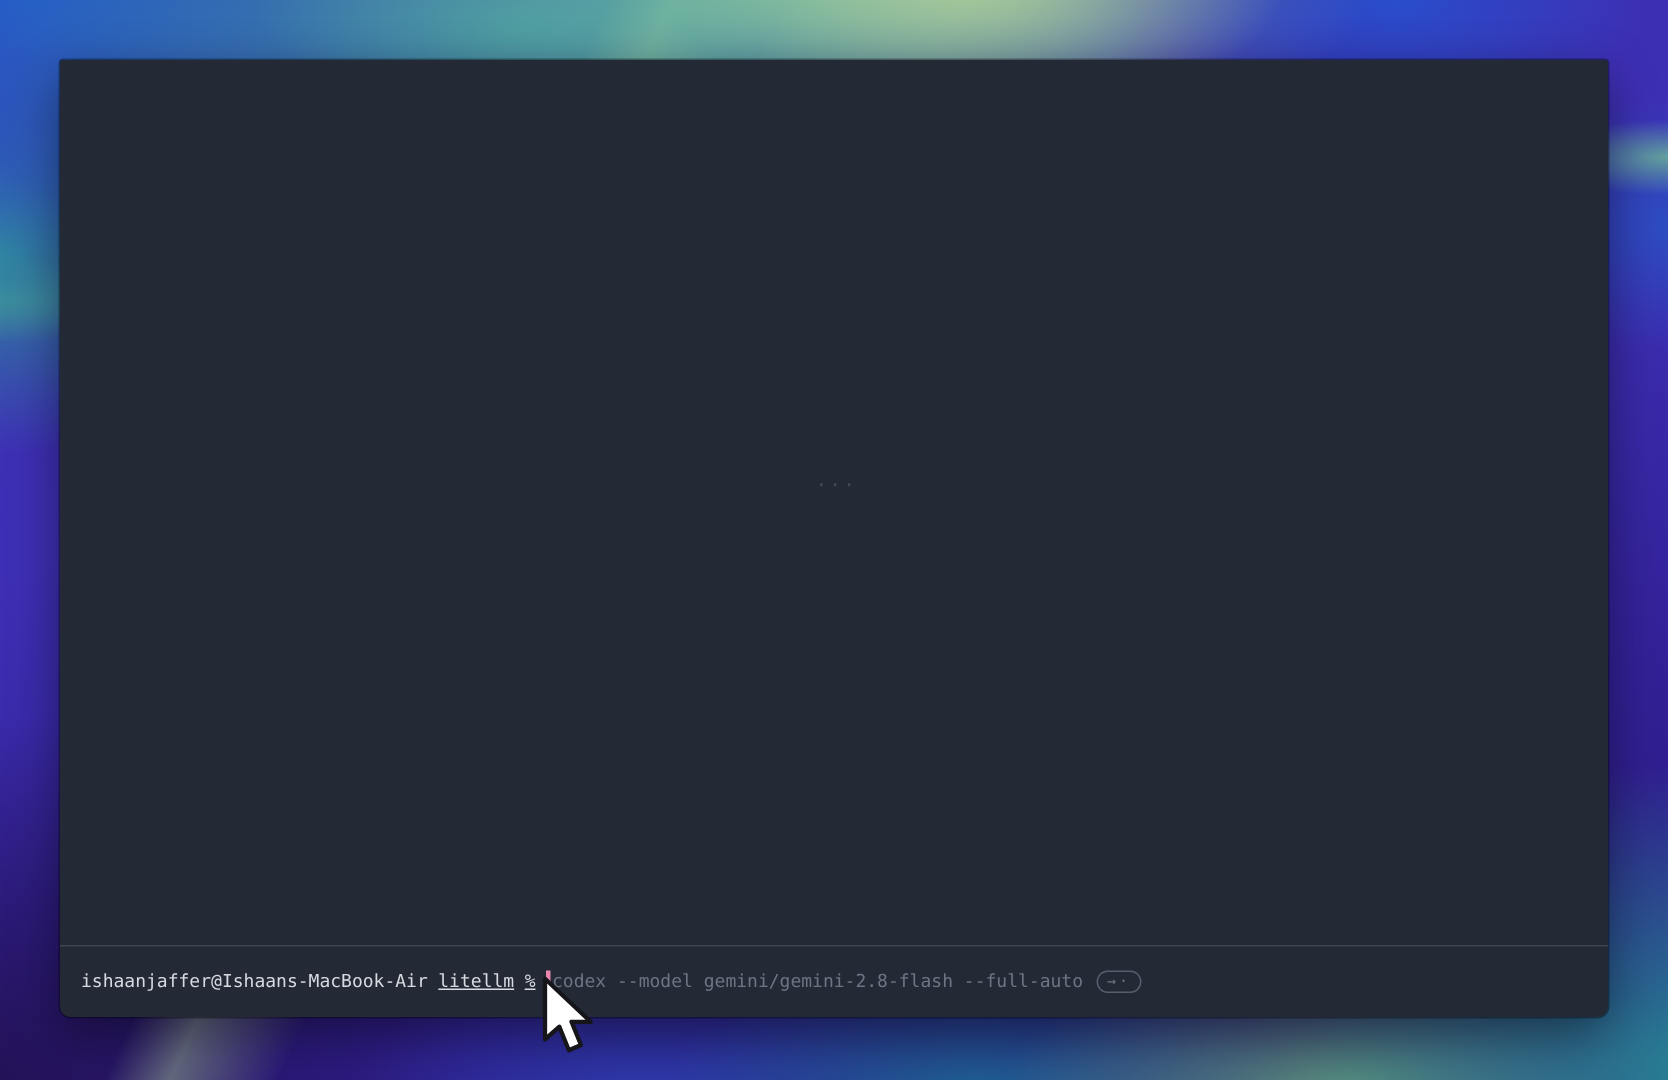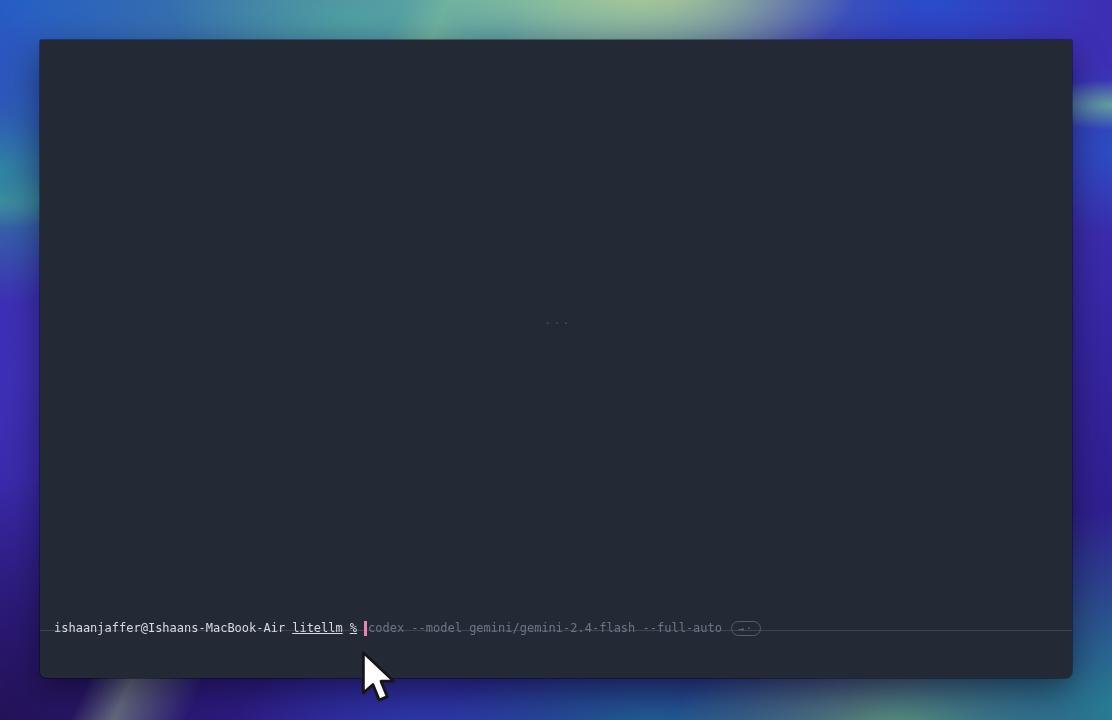--- a/index.html
+++ b/index.html
@@ -64,21 +64,21 @@
     letter-spacing: 2px;
   }
   .separator {
     position: absolute;
     left: 0; right: 0; top: 590px;
     height: 1px;
     background: #3d4452;
   }
   .prompt-row {
     position: absolute;
-    left: 14px; right: 10px; top: 565px;
+    left: 14px; right: 10px; top: 591px;
     height: 46px;
     display: flex;
     align-items: center;
     font-size: 12px;
     white-space: pre;
   }
   .prompt-part { color: #d6dae1; }
   .prompt-part + .prompt-part { margin-left: 7px; text-decoration: underline; }
   .caret {
     display: inline-block;
@@ -122,20 +122,20 @@
     <span class="body-ellipsis">···</span>
   </div>
 
   <div class="separator"></div>
 
   <div class="prompt-row">
     <span class="prompt-part">ishaanjaffer@Ishaans-MacBook-Air</span>
     <span class="prompt-part">litellm</span>
     <span class="prompt-part">%</span>
     <span class="caret"></span>
-    <span class="suggestion">codex --model gemini/gemini-2.4-flash --full-auto</span>
+    <span class="suggestion">codex --model gemini/gemini-2.8-flash --full-auto</span>
     <span class="hint-pill">→·</span>
   </div>
 </div>
 
 <svg class="pointer" viewBox="0 0 17 25">
   <path d="M2 1 L2 19.6 L6.4 15.7 L9.3 22.9 L13 21.3 L10.1 14.2 L16 14.2 Z" fill="#ffffff" stroke="#15151a" stroke-width="1.3" stroke-linejoin="round"></path>
 </svg>
 
 </body></html>

